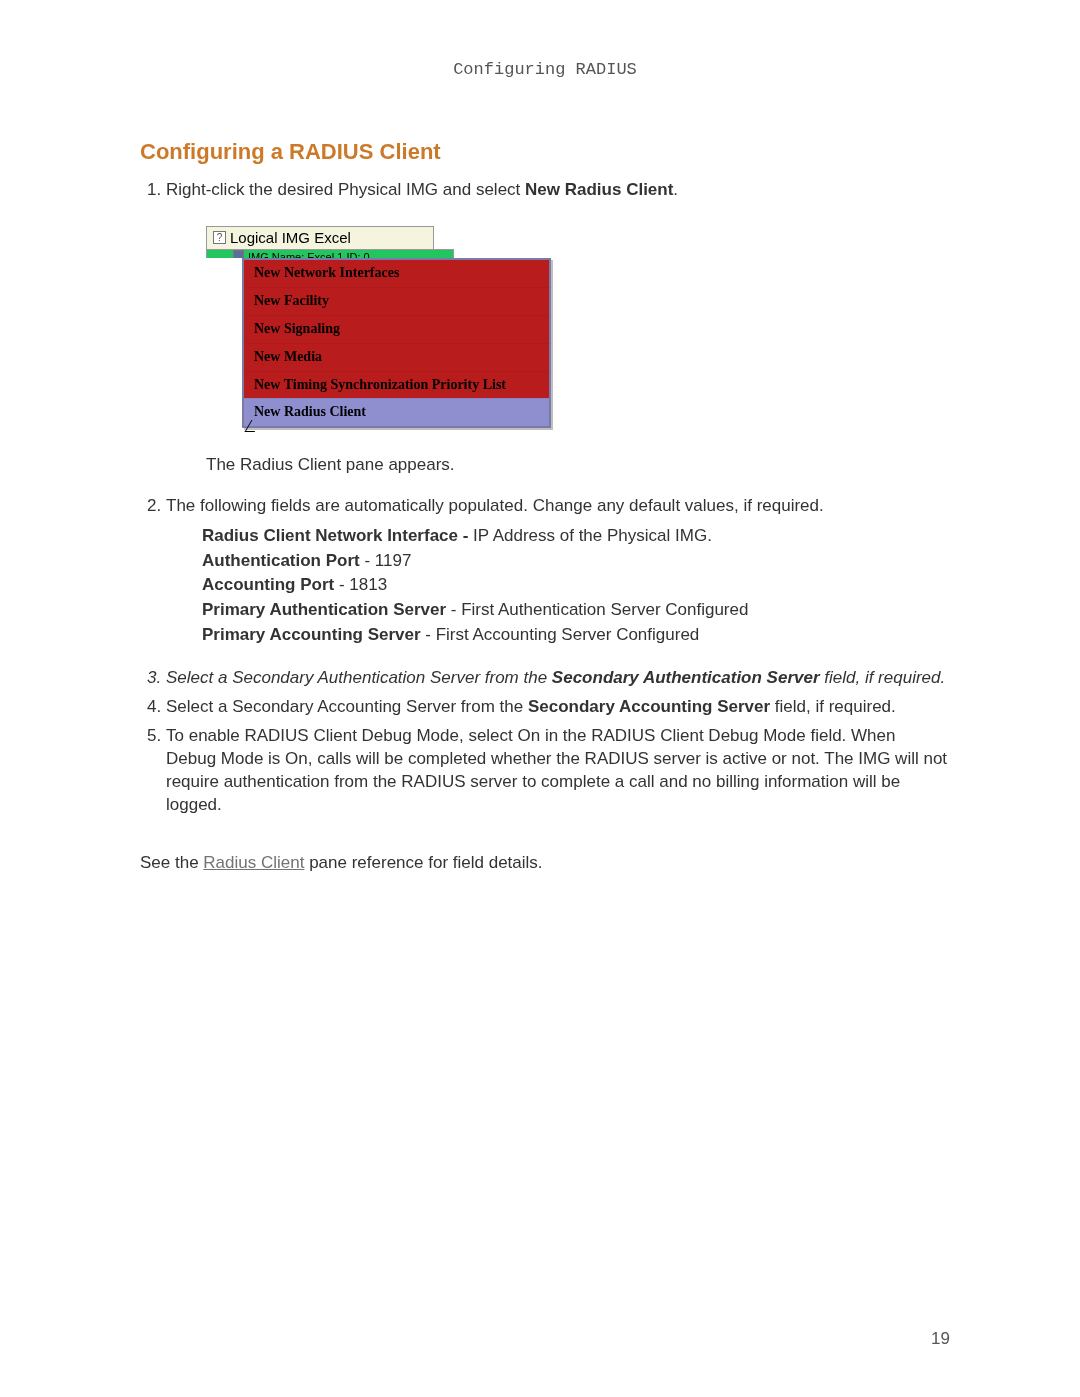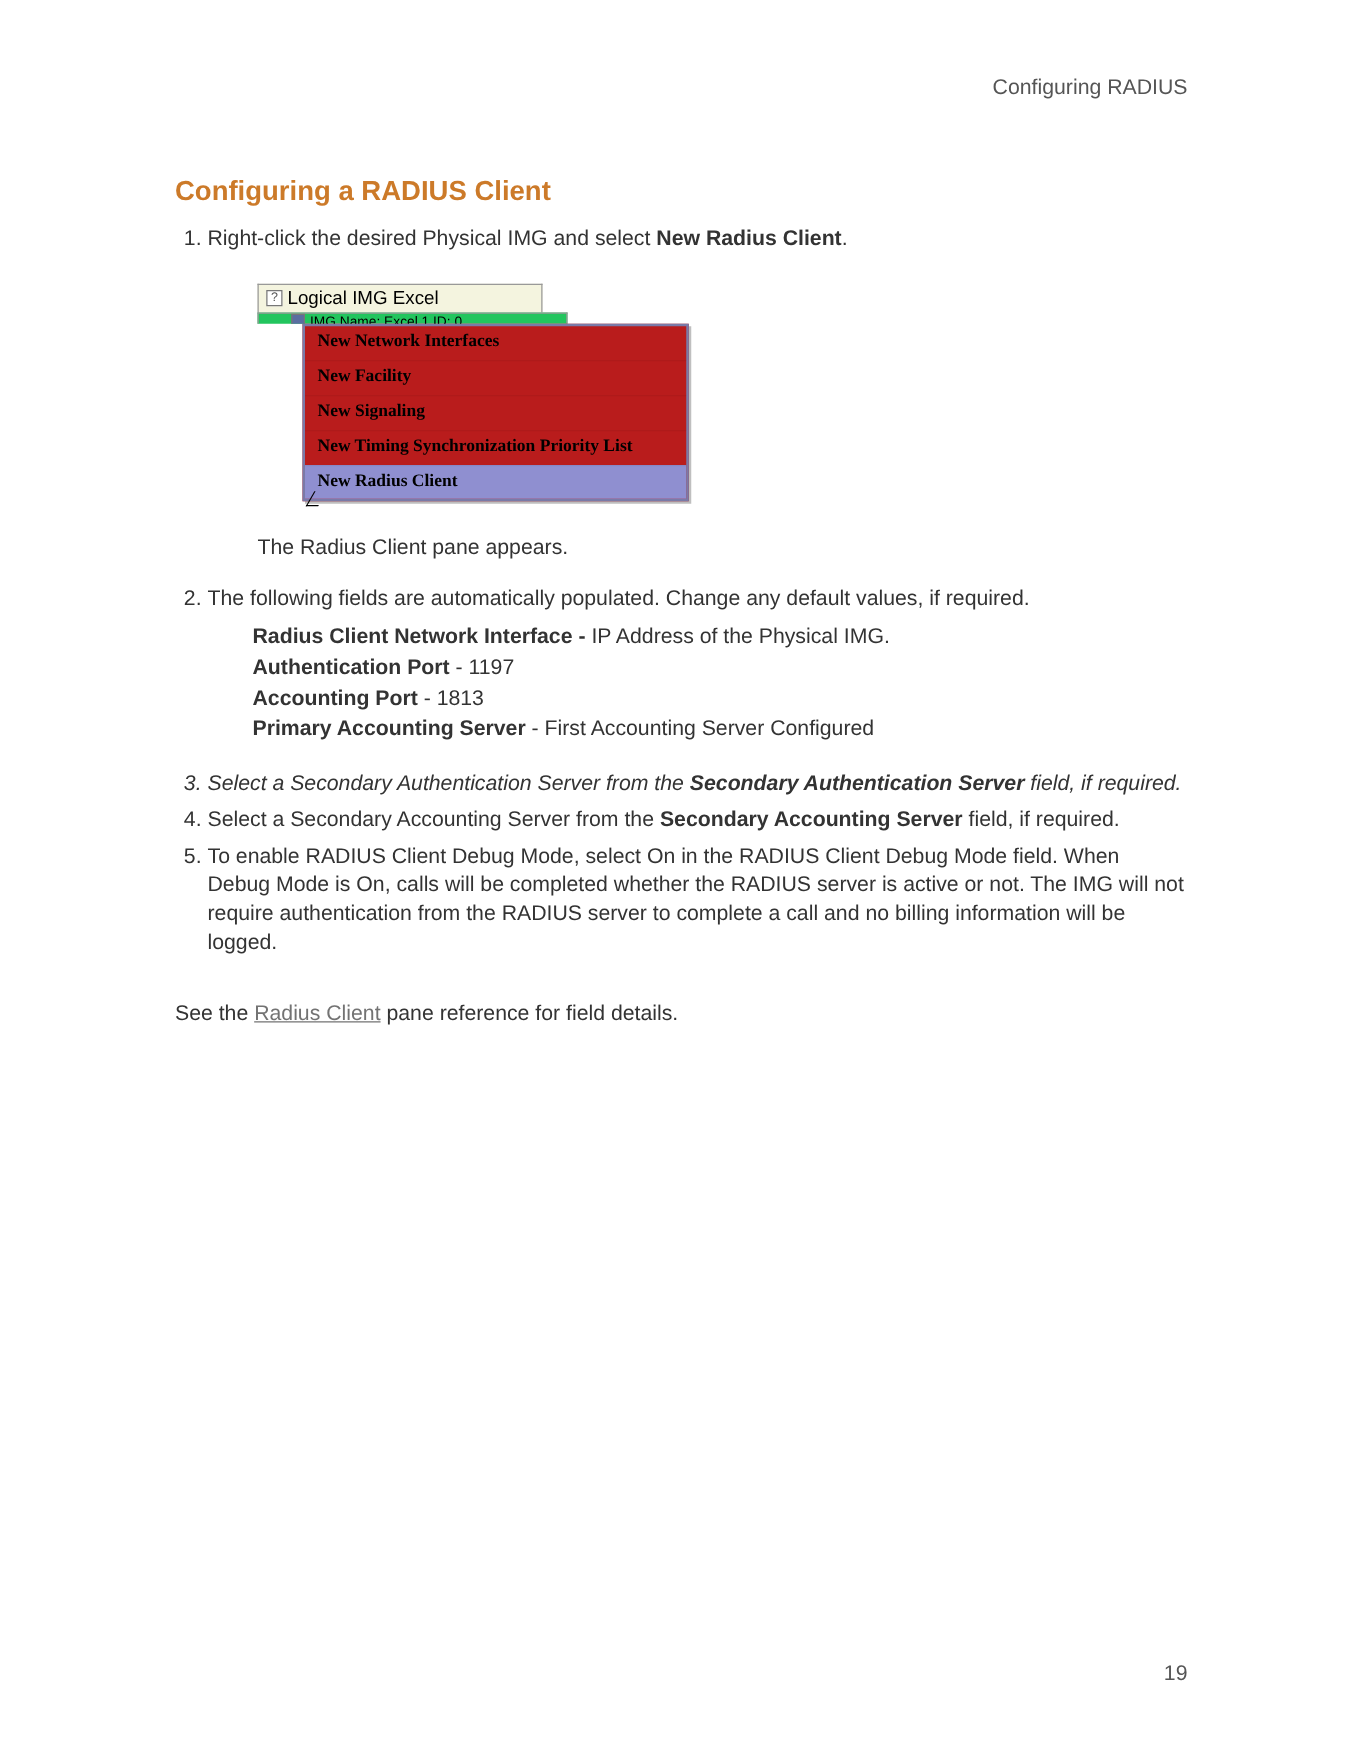--- a/index.html
+++ b/index.html
@@ -9,24 +9,25 @@
     color: #333;
     width: 1080px;
     height: 1397px;
     position: relative;
   }
   .page {
     box-sizing: border-box;
     padding: 60px 130px 40px 140px;
   }
   .running-head {
-    text-align: right;
+    text-align: center;
     font-size: 17px;
     color: #555;
     margin-bottom: 60px;
+    font-family: Liberation Mono, monospace;
   }
   h2.section-title {
     color: #cc7a29;
     font-size: 22px;
     font-weight: bold;
     margin: 0 0 14px 0;
   }
   ol.steps {
     list-style: decimal;
     margin: 0 0 0 26px;
@@ -158,34 +159,36 @@
           <span>Logical IMG Excel</span>
         </div>
         <div class="tree-sub-row">
           <span class="box"></span>
           <span>IMG Name: Excel 1   ID: 0</span>
         </div>
         <div class="ctx-menu">
           <div class="ctx-item">New Network Interfaces</div>
           <div class="ctx-item">New Facility</div>
           <div class="ctx-item">New Signaling</div>
+          <div class="ctx-item">New Media</div>
           <div class="ctx-item">New Timing Synchronization Priority List</div>
           <div class="ctx-item highlight">New Radius Client</div>
         </div>
       </div>
 
       <div class="after-figure">The Radius Client pane appears.</div>
     </li>
 
     <li>
       <span>The following fields are automatically populated. Change any default values, if required.</span>
       <div class="field-defs">
         <div><b>Radius Client Network Interface -</b><span> IP Address of the Physical IMG.</span></div>
         <div><b>Authentication Port</b><span> - 1197</span></div>
         <div><b>Accounting Port</b><span> - 1813</span></div>
+        <div><b>Primary Authentication Server</b><span> - First Authentication Server Configured</span></div>
         <div><b>Primary Accounting Server</b><span> - First Accounting Server Configured</span></div>
       </div>
     </li>
 
     <li style="margin-top:20px;font-style:italic;">
       <span>Select a Secondary Authentication Server from the </span><b>Secondary Authentication Server</b><span> field, if required.</span>
     </li>
     <li>
       <span>Select a Secondary Accounting Server from the </span><b>Secondary Accounting Server</b><span> field, if required.</span>
     </li>

